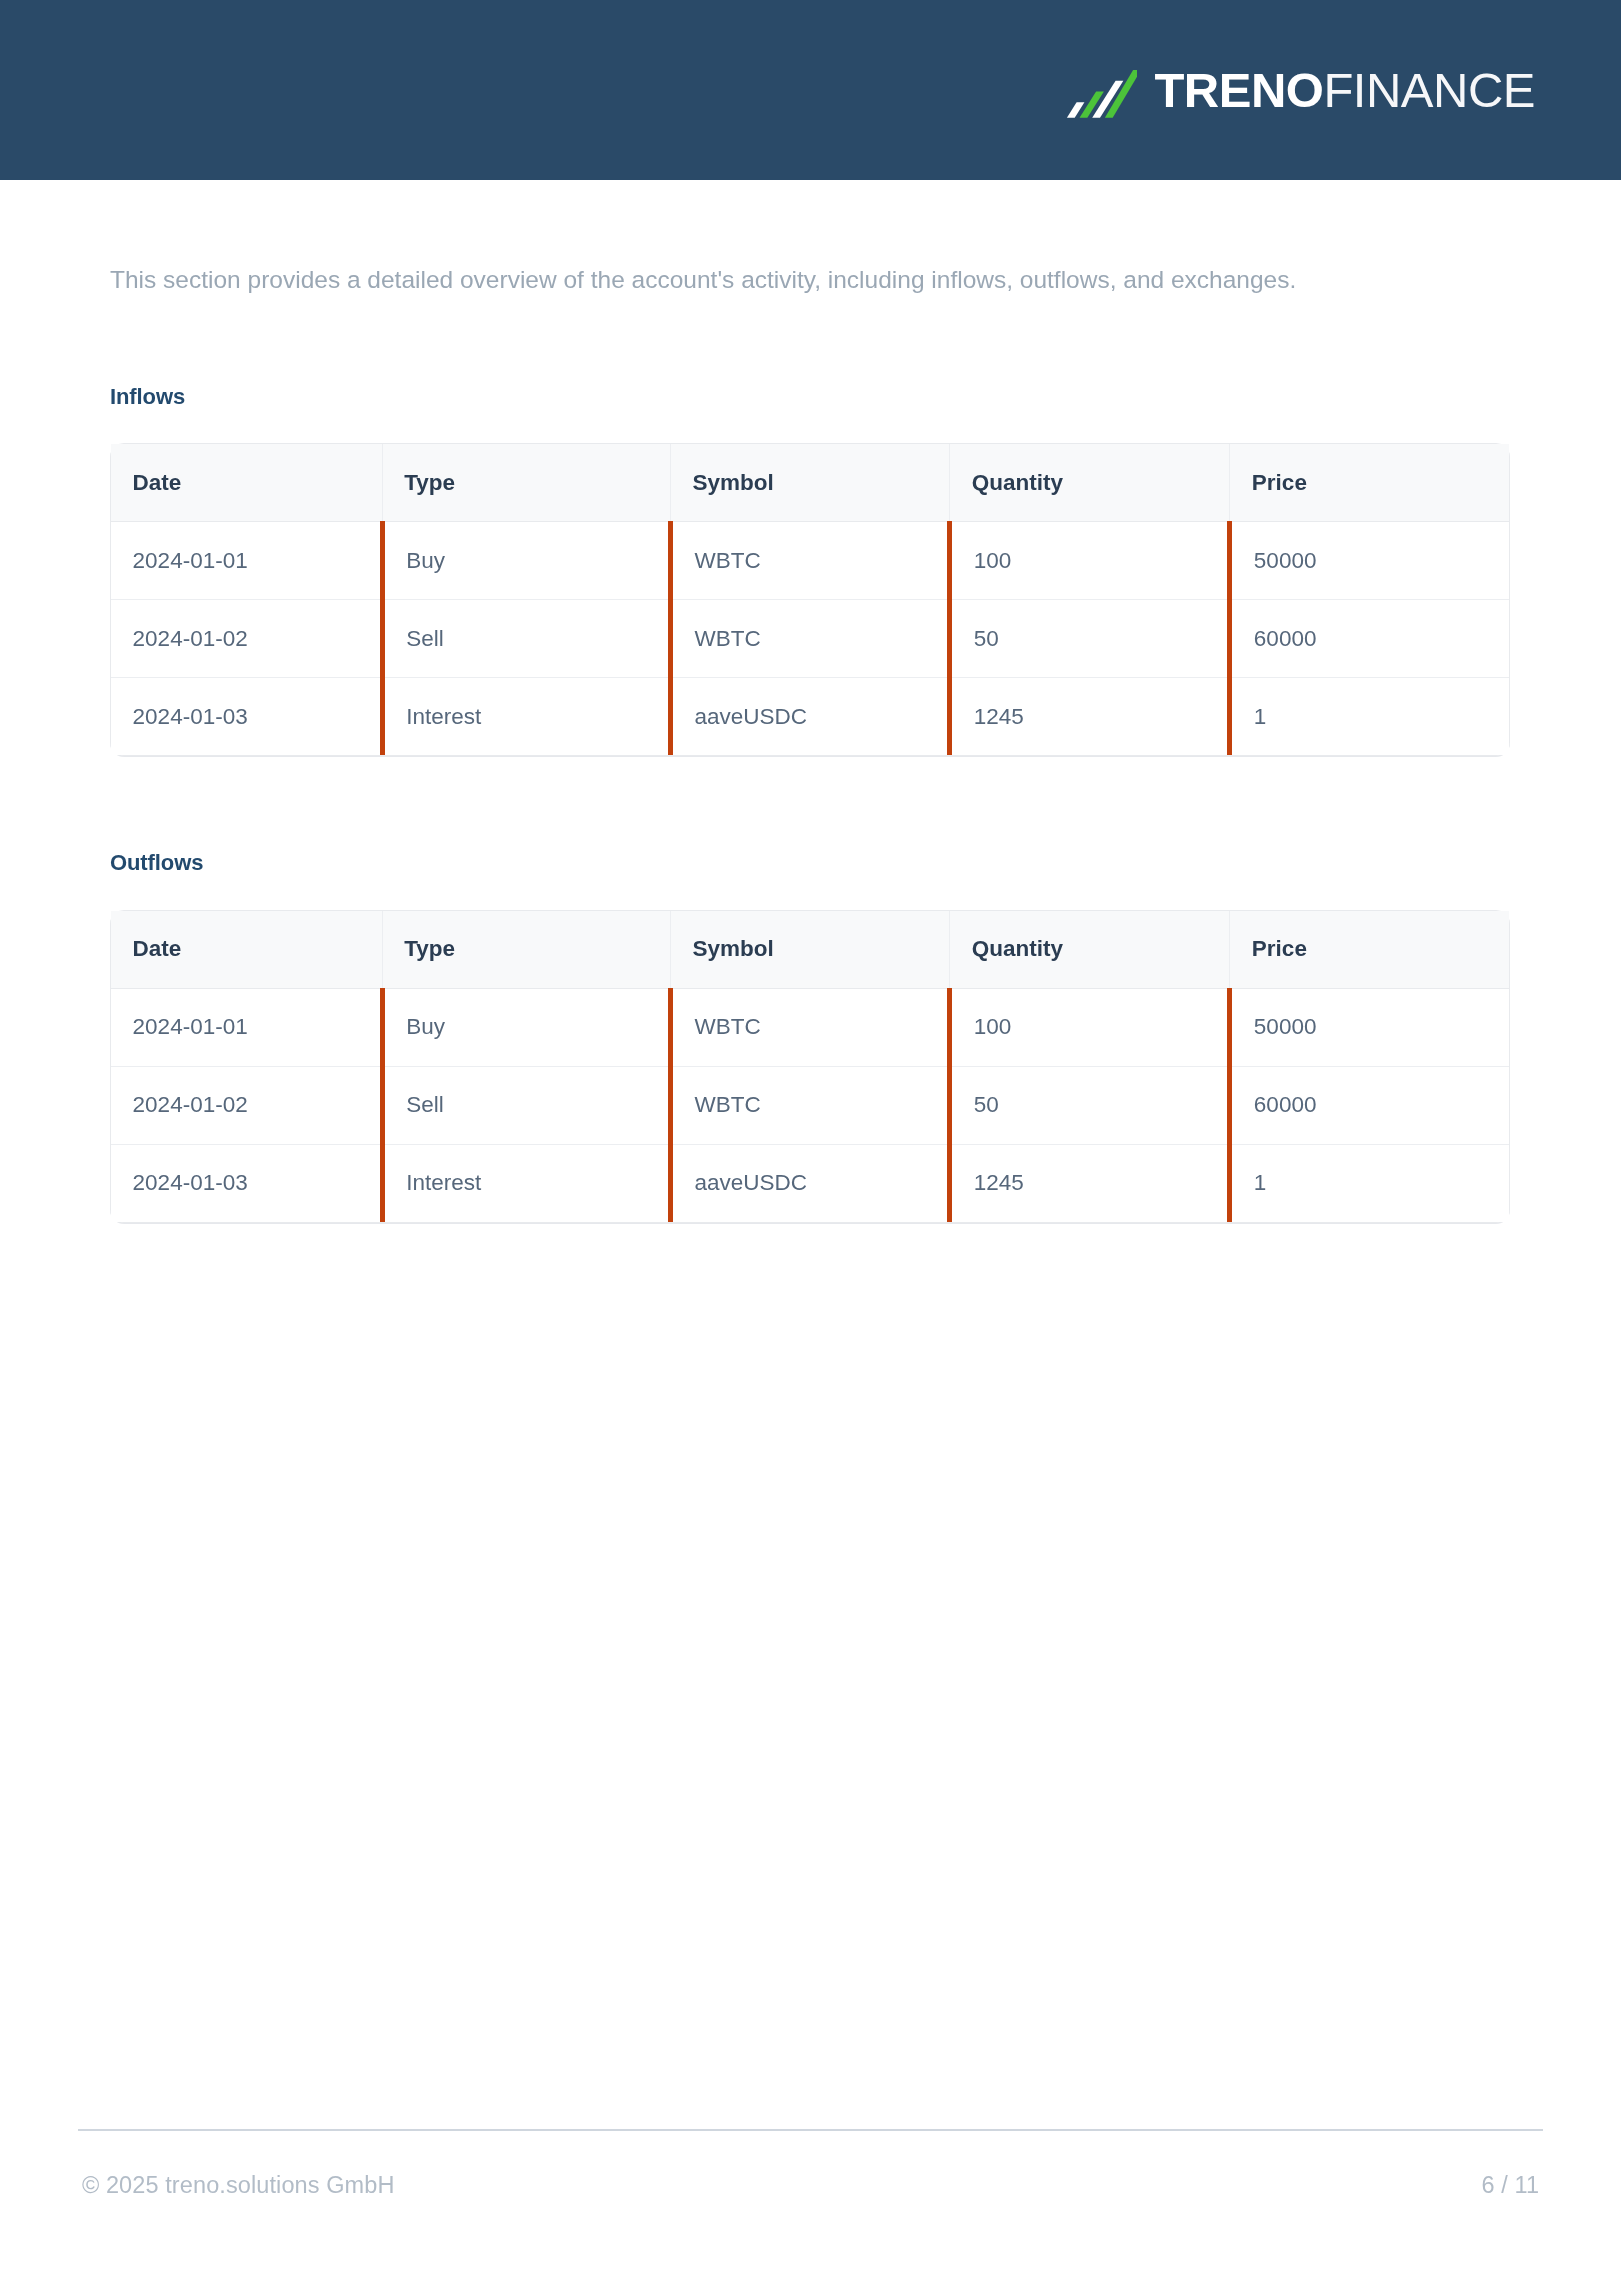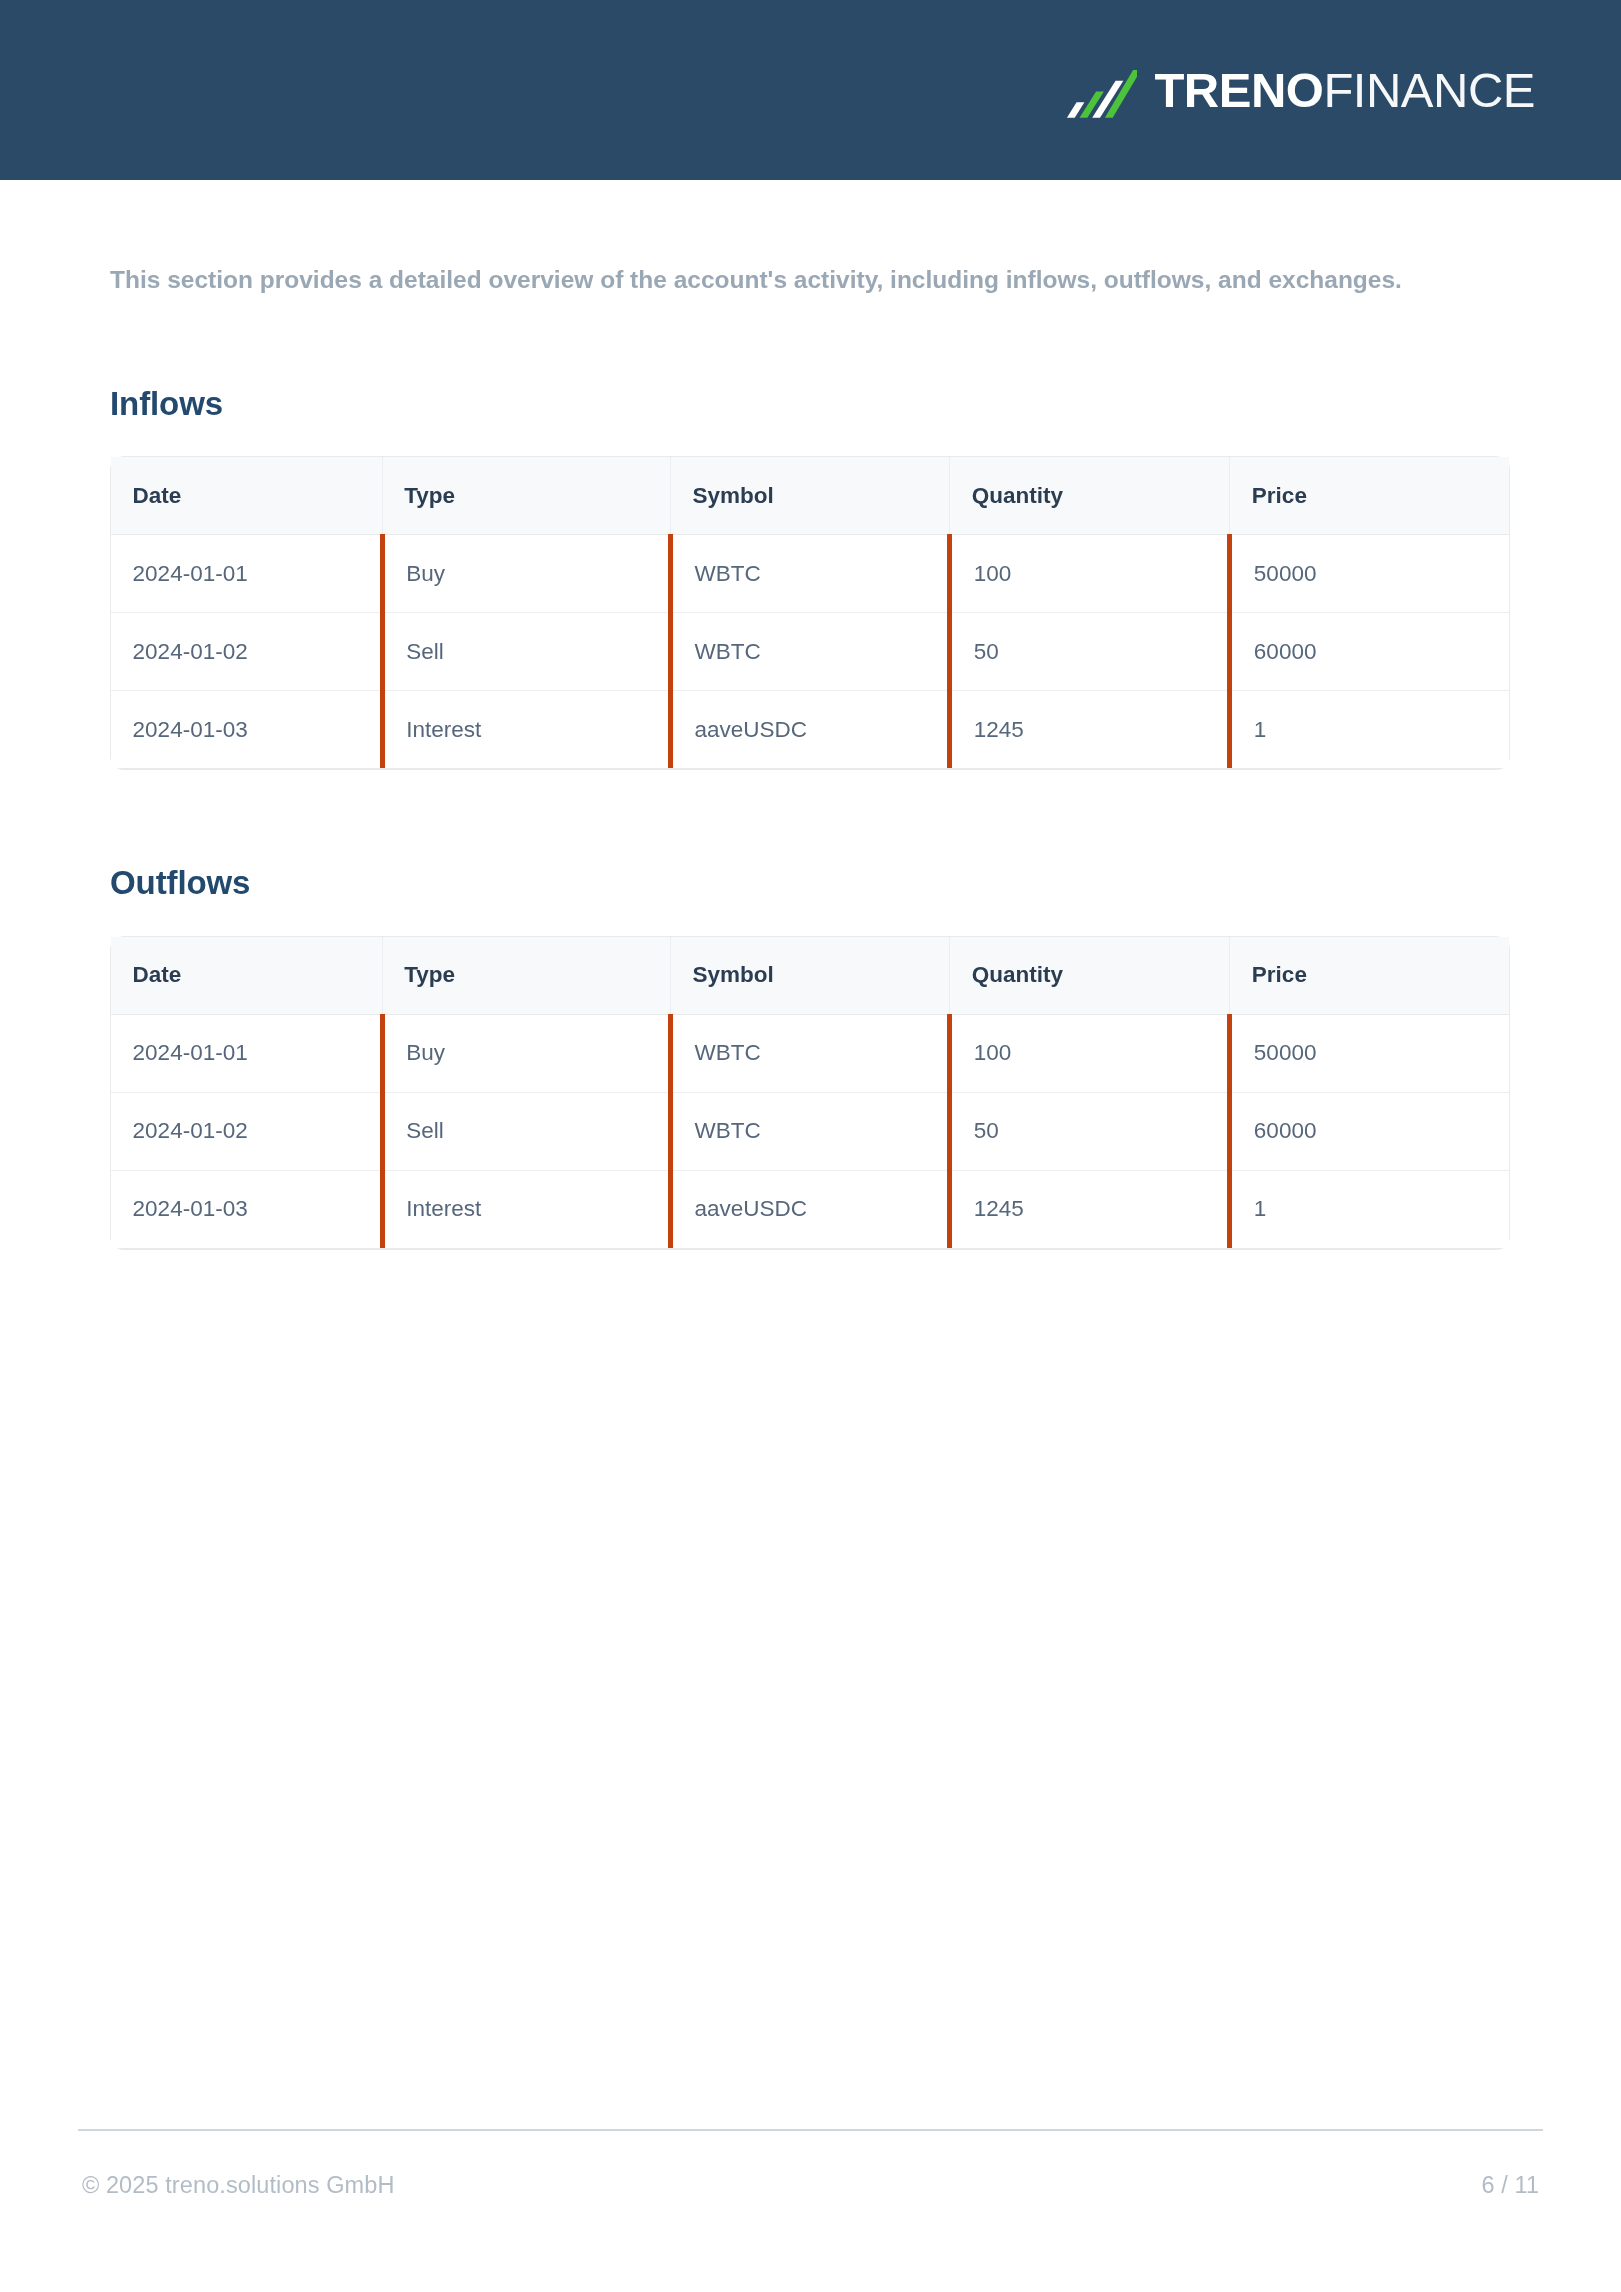--- a/index.html
+++ b/index.html
@@ -71,30 +71,30 @@
   h1.section-title {
     font-size: 41px;
     font-weight: 700;
     color: #234a6e;
     letter-spacing: -0.2px;
     margin-top: 119px;
     line-height: 1.15;
   }
 
   h2.sub-title {
-    font-size: 33px;
+    font-size: 22px;
     font-weight: 700;
     color: #234a6e;
     letter-spacing: -0.1px;
     line-height: 1.2;
   }
 
   p.lead {
     font-size: 24.5px;
-    font-weight: 700;
+    font-weight: 400;
     color: #9aa7b4;
     line-height: 1.48;
     max-width: 1411px;
     margin-top: 25.5px;
   }
 
   .section-inflows { margin-top: 86px; }
   .section-outflows { margin-top: 94px; }
 
   

